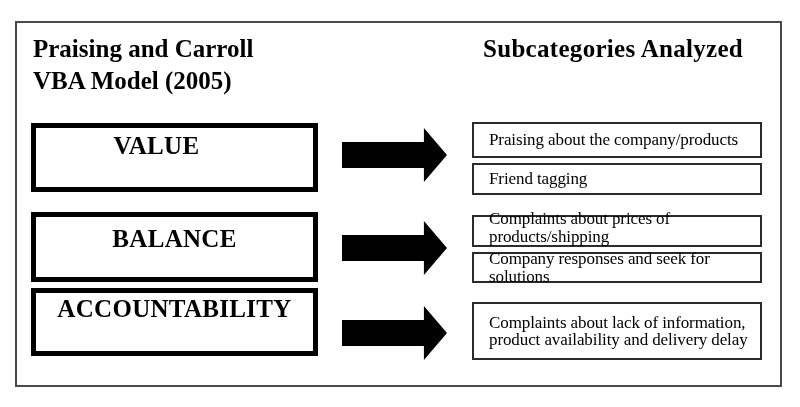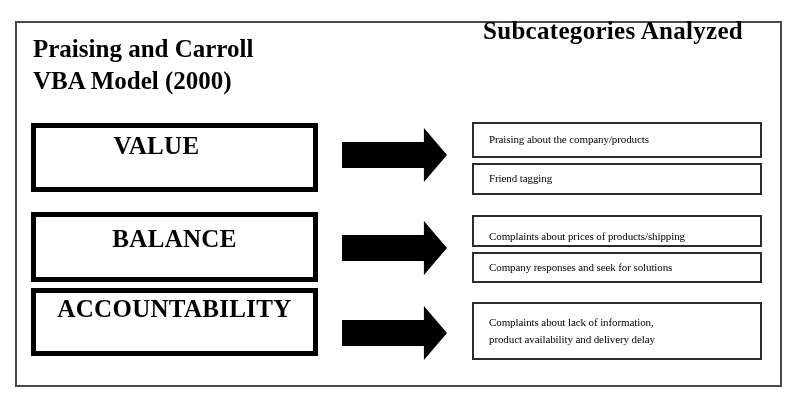--- a/index.html
+++ b/index.html
@@ -21,21 +21,21 @@
     background: #ffffff;
   }
   .hdr {
     position: absolute;
     font-weight: bold;
     font-size: 25px;
     line-height: 32px;
     white-space: nowrap;
   }
   .hdr-left  { left: 33px;  top: 33px; }
-  .hdr-right { left: 483px; top: 15px; letter-spacing: 0.3px; }
+  .hdr-right { left: 483px; top: 33px; letter-spacing: 0.3px; }
 
   .cat {
     position: absolute;
     left: 31px;
     width: 287px;
     border: 5px solid #000000;
     box-sizing: border-box;
     background: #ffffff;
     display: flex;
     align-items: center;
@@ -64,40 +64,40 @@
   .sub {
     position: absolute;
     left: 472px;
     width: 290px;
     border: 2px solid #2b2b2b;
     box-sizing: border-box;
     background: #ffffff;
     display: flex;
     align-items: center;
     padding-left: 15px;
-    font-size: 11px;
+    font-size: 17px;
     line-height: 17.5px;
     letter-spacing: -0.1px;
   }
   .sub span { white-space: pre-line; }
   .sub-1 { top: 122px; height: 36px; }
   .sub-2 { top: 163px; height: 32px; }
   .sub-3 { top: 215px; height: 32px; align-items: flex-end; }
   .sub-4 { top: 252px; height: 31px; }
   .sub-5 { top: 302px; height: 58px; }
 </style>
 </head>
 <body>
 
 <div class="stage">
   <div class="frame"></div>
 
   <div class="hdr hdr-left">
     <div>Praising and Carroll</div>
-    <div>VBA Model (2000)</div>
+    <div>VBA Model (2005)</div>
   </div>
 
   <div class="hdr hdr-right">Subcategories Analyzed</div>
 
   <div class="cat cat-value">
     <span>VALUE</span>
   </div>
   <div class="cat cat-balance">
     <span>BALANCE</span>
   </div>

